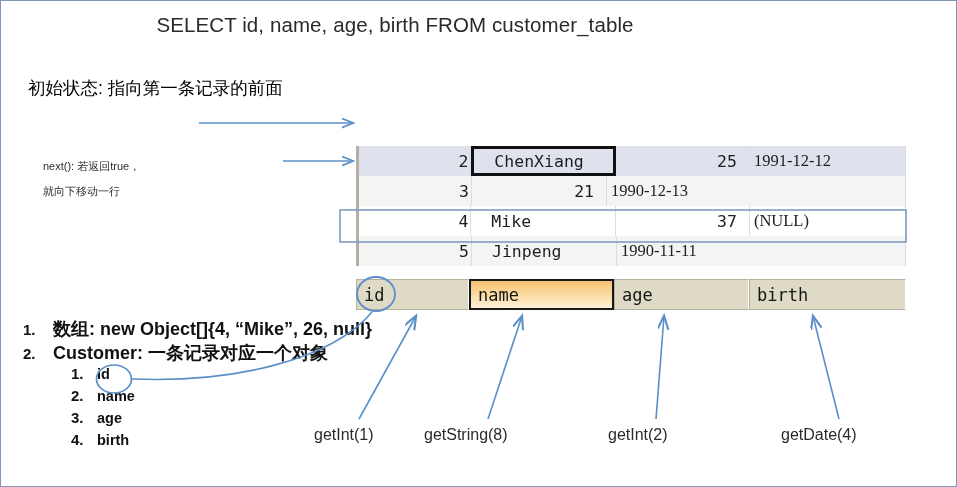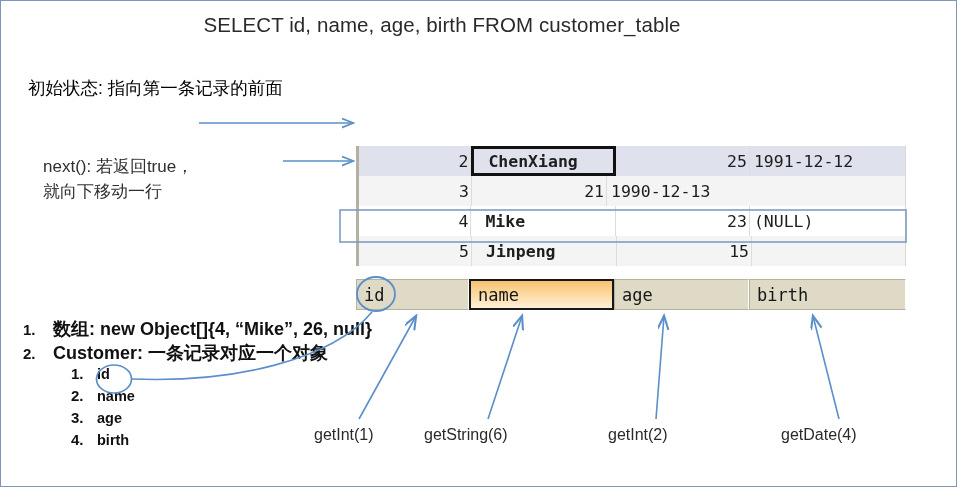--- a/index.html
+++ b/index.html
@@ -33,37 +33,36 @@
   #title {
     position: absolute;
     left: 0;
     top: 12px;
     width: 788px;
     text-align: center;
     font-size: 20.5px;
     color: #2a2a2a;
     letter-spacing: 0.1px;
     white-space: nowrap;
-    padding-left: 47px;
   }
 
   
   #initial-state {
     position: absolute;
     left: 27px;
     top: 75px;
     font-size: 17.5px;
     color: #000000;
     white-space: nowrap;
   }
   #next-note {
     position: absolute;
     left: 42px;
     top: 153px;
-    font-size: 17px;
+    font-size: 11px;
     color: #2f2f2f;
     line-height: 25px;
     white-space: nowrap;
   }
 
   
   #grid {
     position: absolute;
     left: 355px;
     top: 145px;
@@ -88,23 +87,23 @@
     color: #1d1d1d;
     display: flex;
     align-items: center;
     height: 100%;
     border-right: 1px solid #dddddd;
     padding: 0 4px;
     overflow: hidden;
     white-space: nowrap;
   }
   .c-id    { width: 113px; justify-content: flex-end; padding-right: 2px; }
-  .c-name  { width: 145px; justify-content: flex-start; padding-left: 14px; font-weight: bold; }
-  .c-age   { width: 135px; justify-content: flex-end; padding-right: 2px; }
-  .c-birth { width: 156px; justify-content: flex-start; padding-left: 4px; border-right: none; }
+  .c-name  { width: 145px; justify-content: flex-start; padding-left: 20px; }
+  .c-age   { width: 135px; justify-content: flex-end; padding-right: 12px; }
+  .c-birth { width: 156px; justify-content: flex-start; padding-left: 4px; border-right: none; font-family: Liberation Serif, serif; }
 
   
   .grid-row.r-sel .c-name {
     border: 3px solid #111111;
     background: #dfe1ec;
   }
 
   
   #grid-head {
     position: absolute;
@@ -203,27 +202,27 @@
       <div class="cell c-birth">1991-12-12</div>
     </div>
     <div class="grid-row r-odd">
       <div class="cell c-id">3</div>
       <div class="cell c-age">21</div>
       <div class="cell c-birth">1990-12-13</div>
     </div>
     <div class="grid-row r-white">
       <div class="cell c-id">4</div>
       <div class="cell c-name">Mike</div>
-      <div class="cell c-age">23</div>
+      <div class="cell c-age">37</div>
       <div class="cell c-birth">(NULL)</div>
     </div>
     <div class="grid-row r-odd">
       <div class="cell c-id">5</div>
       <div class="cell c-name">Jinpeng</div>
-      <div class="cell c-age">15</div>
+      <div class="cell c-birth">1990-11-11</div>
     </div>
   </div>
 
   <div id="grid-head">
     <div class="hcell h-id">id</div>
     <div class="hcell h-name">name</div>
     <div class="hcell h-age">age</div>
     <div class="hcell h-birth">birth</div>
   </div>
 
@@ -248,21 +247,21 @@
       <span class="num">3.</span>
       <span class="txt">age</span>
     </div>
     <div class="lvl2">
       <span class="num">4.</span>
       <span class="txt">birth</span>
     </div>
   </div>
 
   <div class="getter" id="getter-0">getInt(1)</div>
-  <div class="getter" id="getter-1">getString(6)</div>
+  <div class="getter" id="getter-1">getString(8)</div>
   <div class="getter" id="getter-2">getInt(2)</div>
   <div class="getter" id="getter-3">getDate(4)</div>
 
   <svg id="svg-overlay" viewBox="0 0 957 487">
     <defs>
       <marker id="ah" markerWidth="9" markerHeight="9" refX="7.6" refY="3.1" orient="auto" markerUnits="strokeWidth">
         <path d="M0,0 L8,3.1 L0,6.2" fill="none" stroke="#5b8fc9" stroke-width="1.1"></path>
       </marker>
       <marker id="ah2" markerWidth="10" markerHeight="10" refX="8.4" refY="3.4" orient="auto" markerUnits="strokeWidth">
         <path d="M0,0 L8.6,3.4 L0,6.8" fill="none" stroke="#5b8fc9" stroke-width="1.3"></path>

